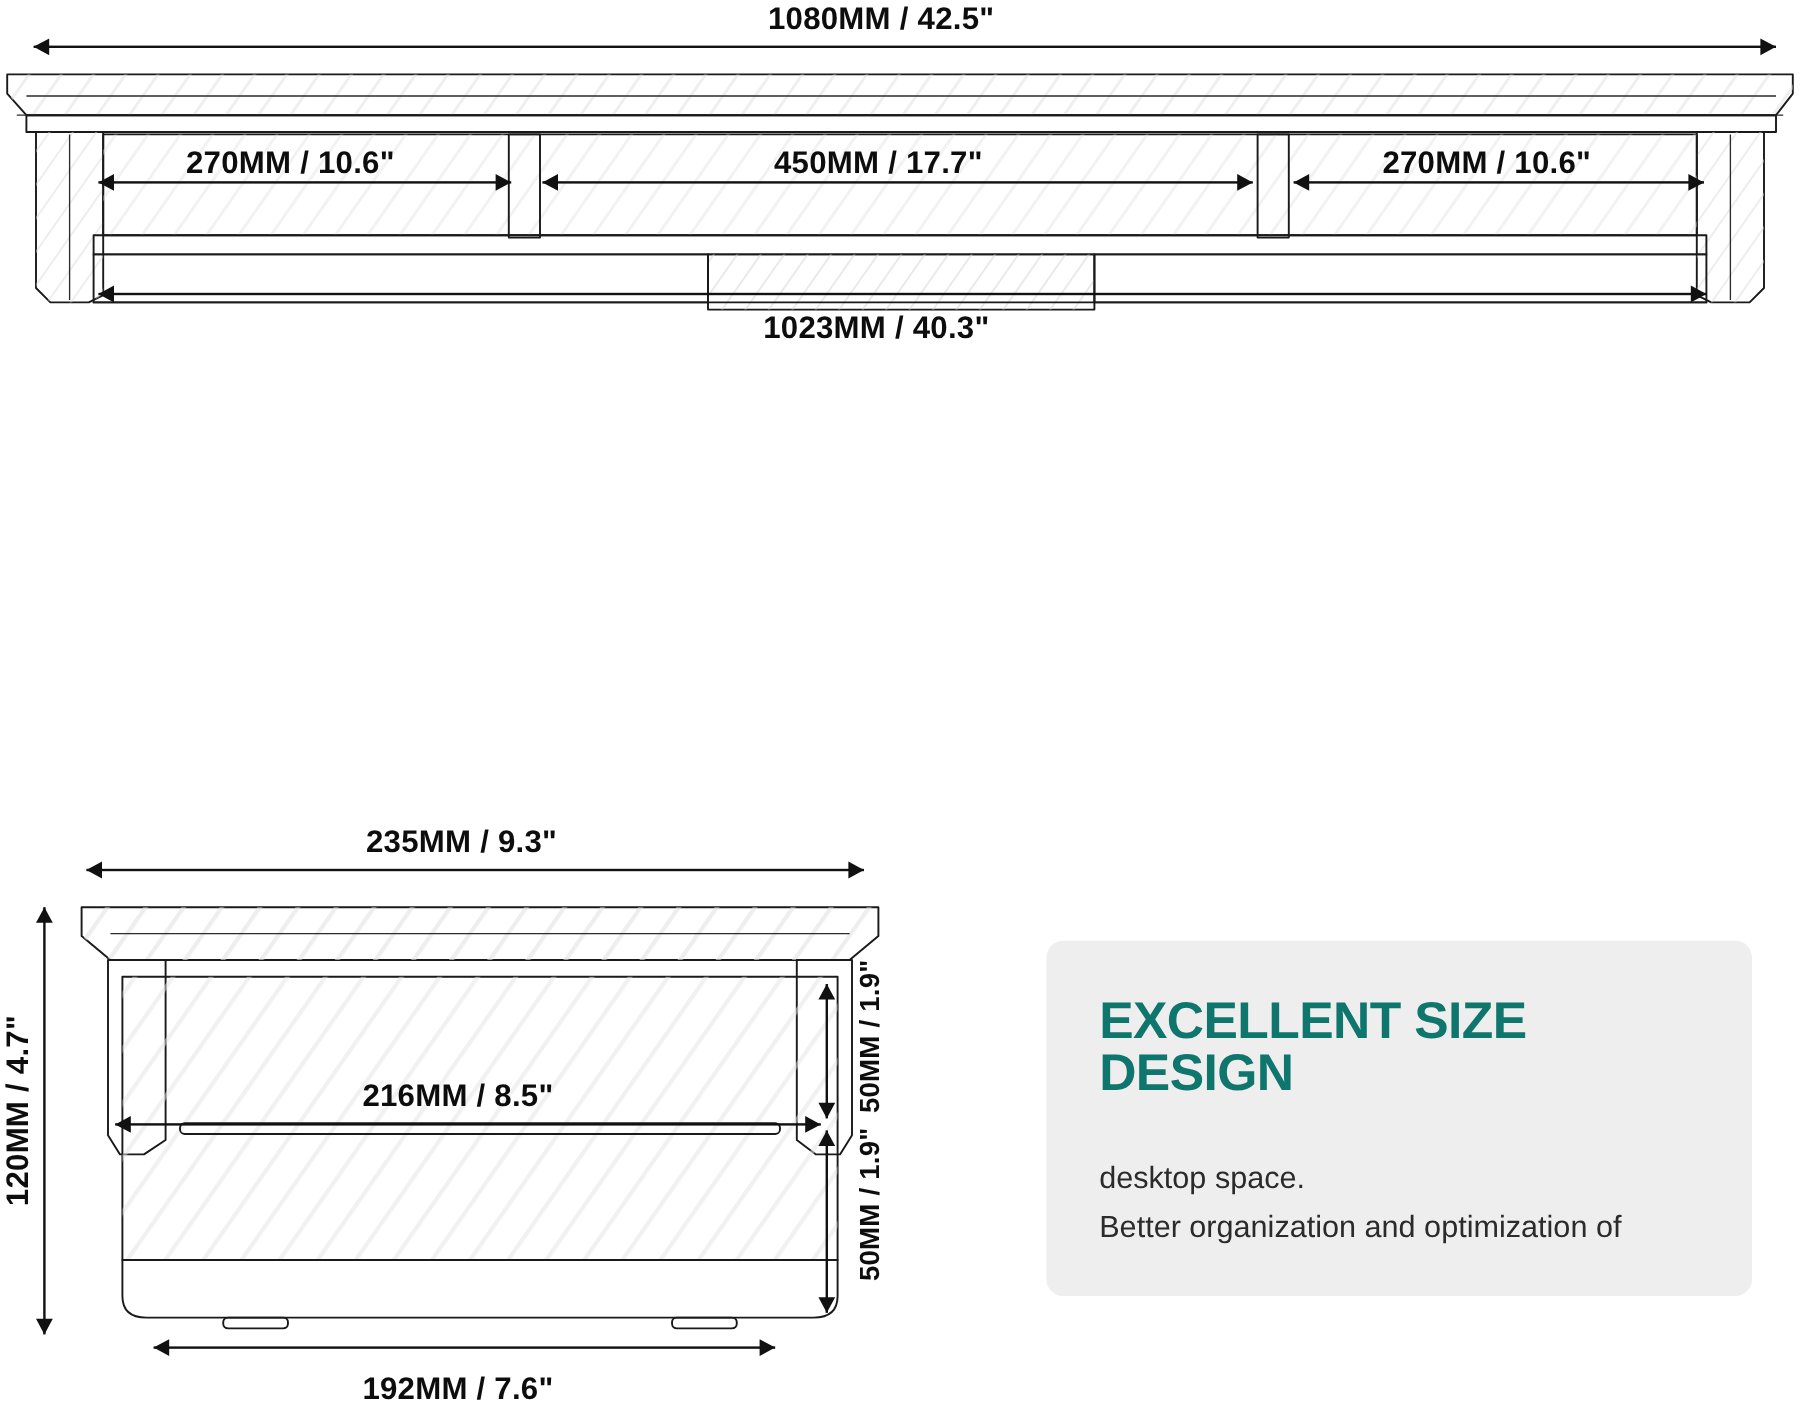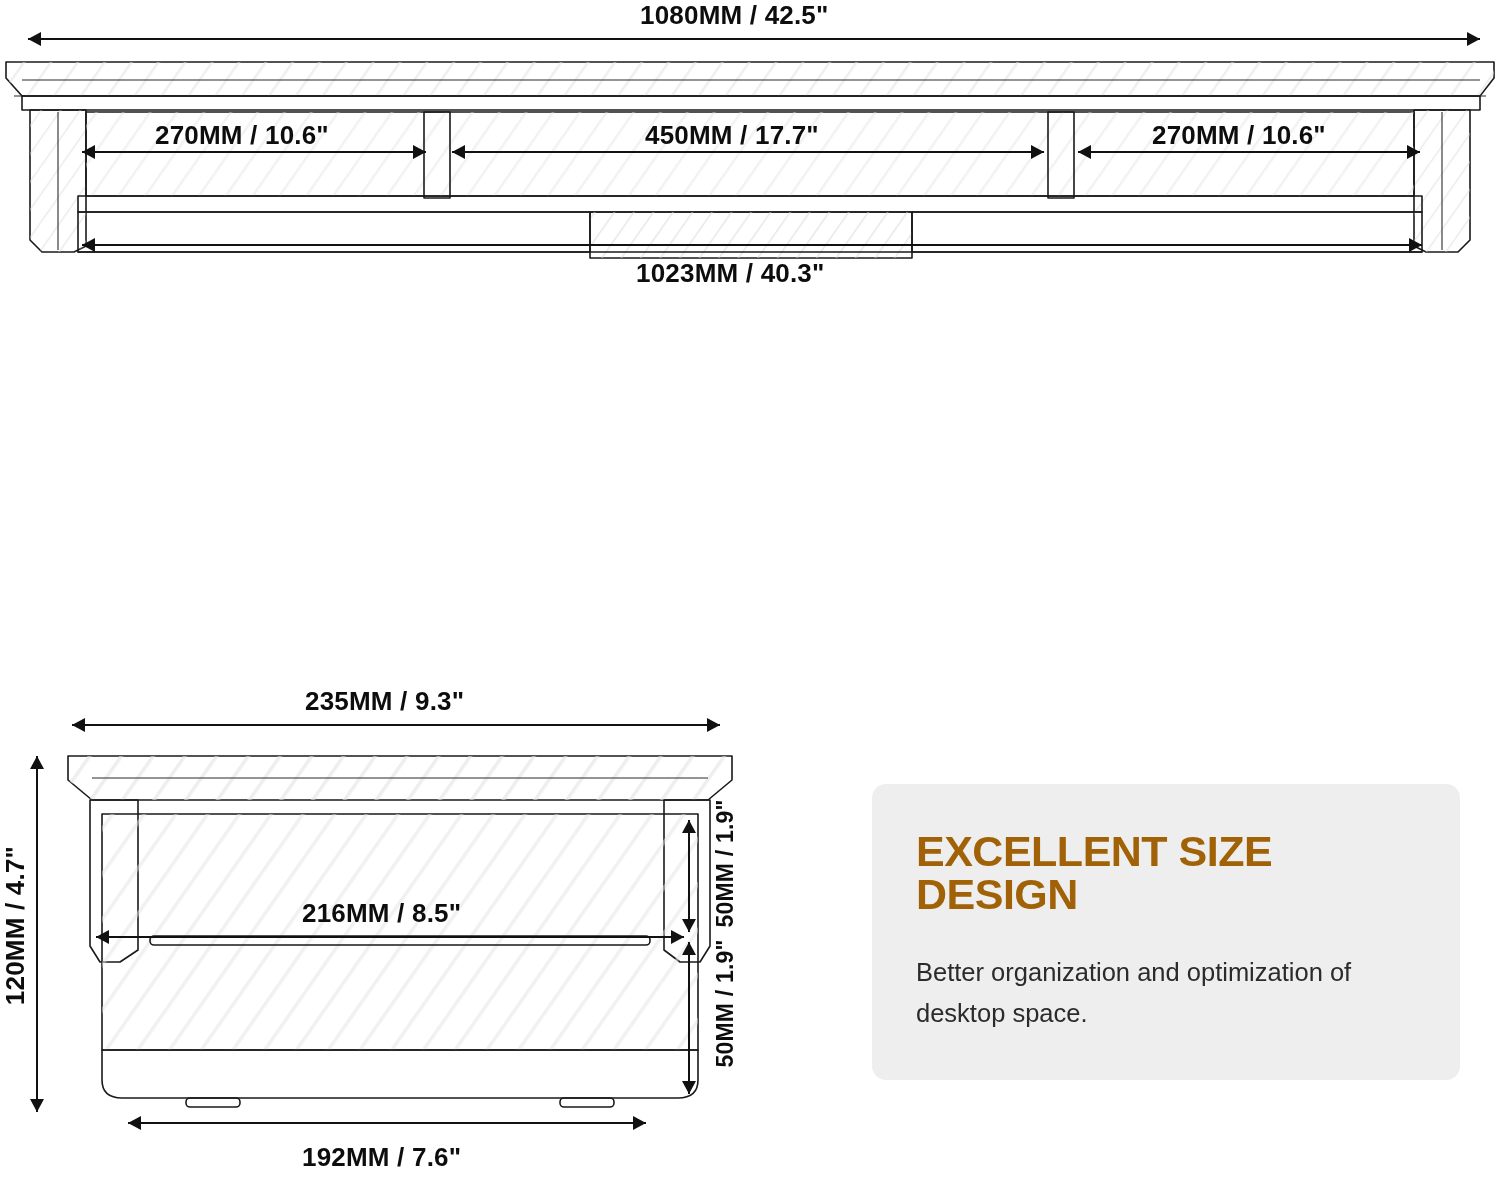--- a/index.html
+++ b/index.html
@@ -81,22 +81,22 @@
     width: 588px;
     height: 296px;
     background: #eeeeee;
     border-radius: 14px;
     padding: 46px 40px 0 44px;
   }
   .info-title {
     font-size: 43px;
     font-weight: 700;
     letter-spacing: -0.5px;
-    color: #a16207;
-    margin: 0 0 36px 0;
+    color: #0f766e;
+    margin: 0 0 46px 0;
     line-height: 1;
   }
   .info-line {
     font-size: 25.5px;
     color: #2b2b2b;
     line-height: 1.62;
     font-weight: 400;
   }
 
   
@@ -254,17 +254,17 @@
     <div class="harrow" style="left:128px;top:456px;width:518px;">
       <div class="head left"></div>
         <div class="line"></div>
         <div class="head right"></div>
     </div>
     <div class="dim-label" style="left:302px;top:482px;">192MM / 7.6"</div>
   </div>
 
   <div class="info-card">
     <h2 class="info-title">EXCELLENT SIZE DESIGN</h2>
+    <div class="info-line">desktop space.</div>
     <div class="info-line">Better organization and optimization of</div>
-    <div class="info-line">desktop space.</div>
   </div>
 
 </div>
 
 </body></html>

